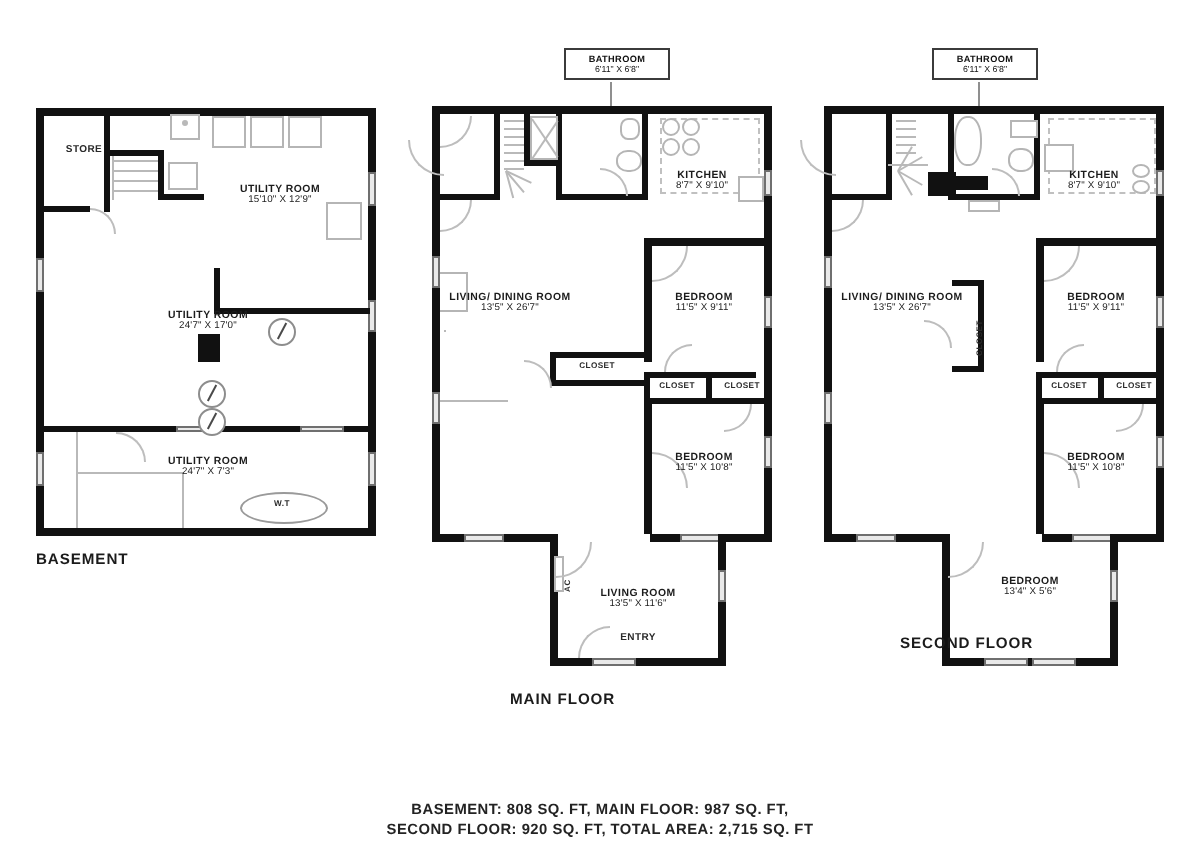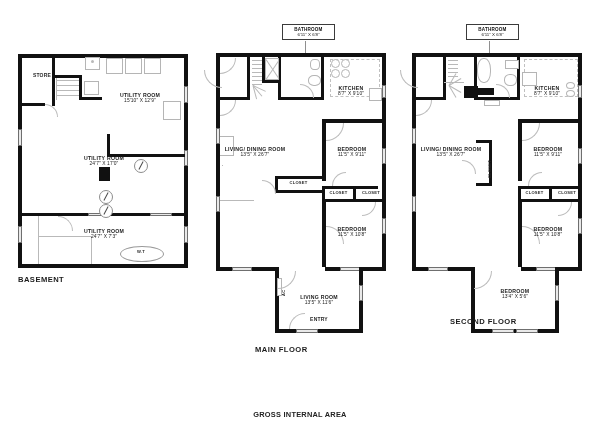--- a/index.html
+++ b/index.html
@@ -358,16 +358,17 @@
     </div>
     <div class="rlabel" style="left:479px;top:288px;width:72px;">
       <span>BEDROOM</span>
       <span class="dim">13'4" x 5'6"</span>
     </div>
 
     <div class="floorname" style="left:450px;top:317px;">SECOND FLOOR</div>
   </div>
 
   <div id="footer">
-    <div class="ln">GROSS INTERNAL AREA</div>
+    <div class="ln">BASEMENT: 808 sq. ft, MAIN FLOOR: 987 sq. ft,</div>
+    <div class="ln">SECOND FLOOR: 920 sq. ft, TOTAL AREA: 2,715 sq. ft</div>
   </div>
 
 </div>
 
 </body></html>

